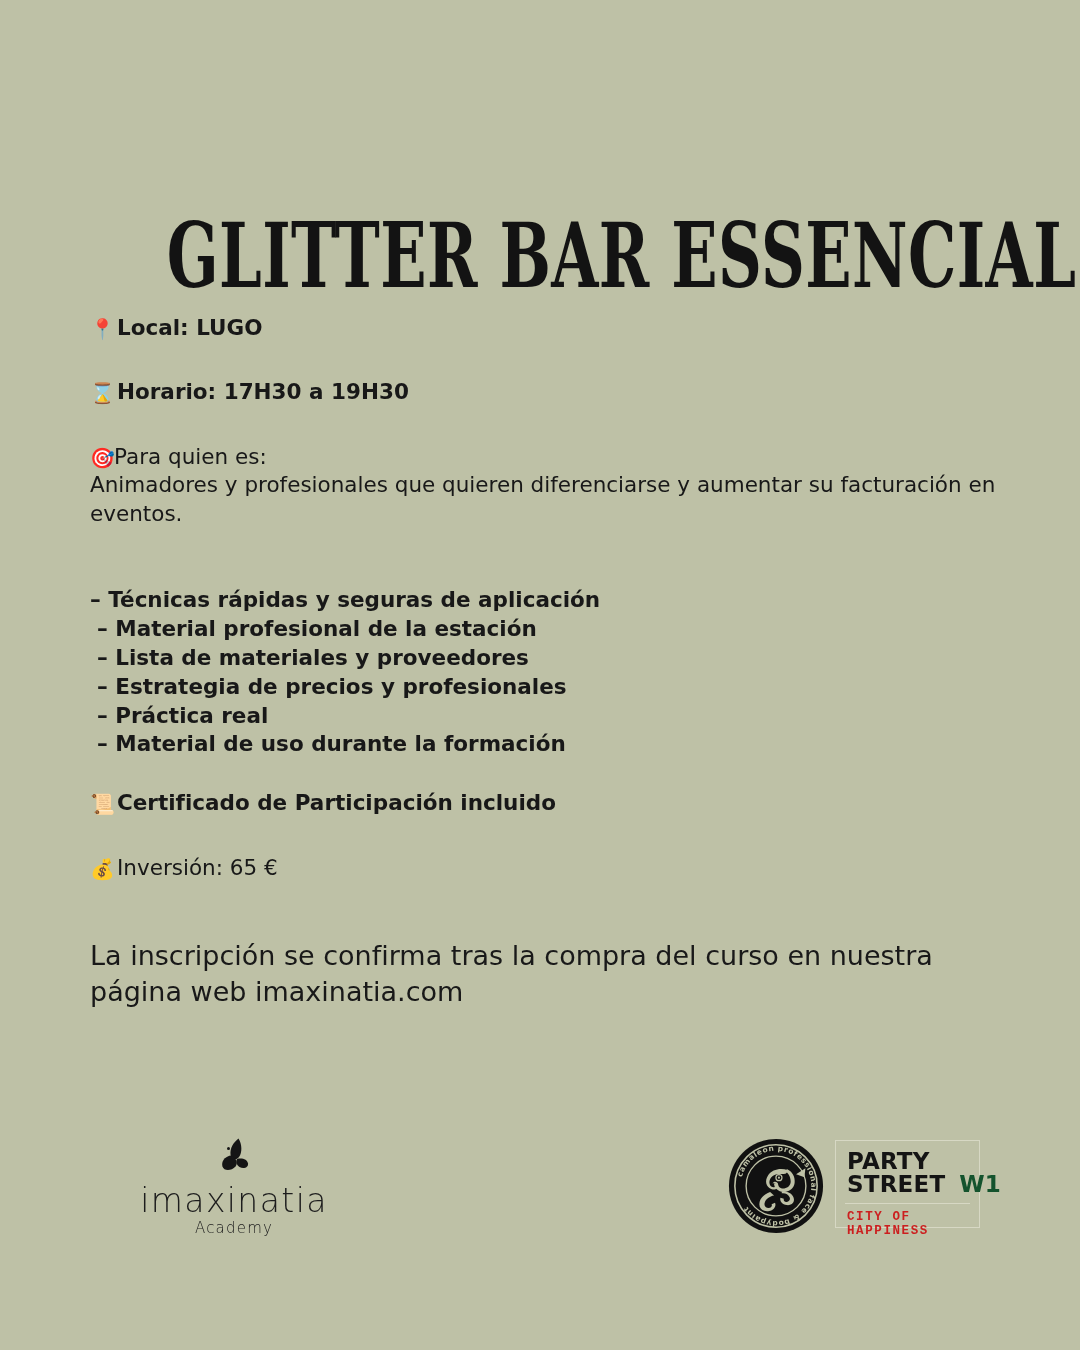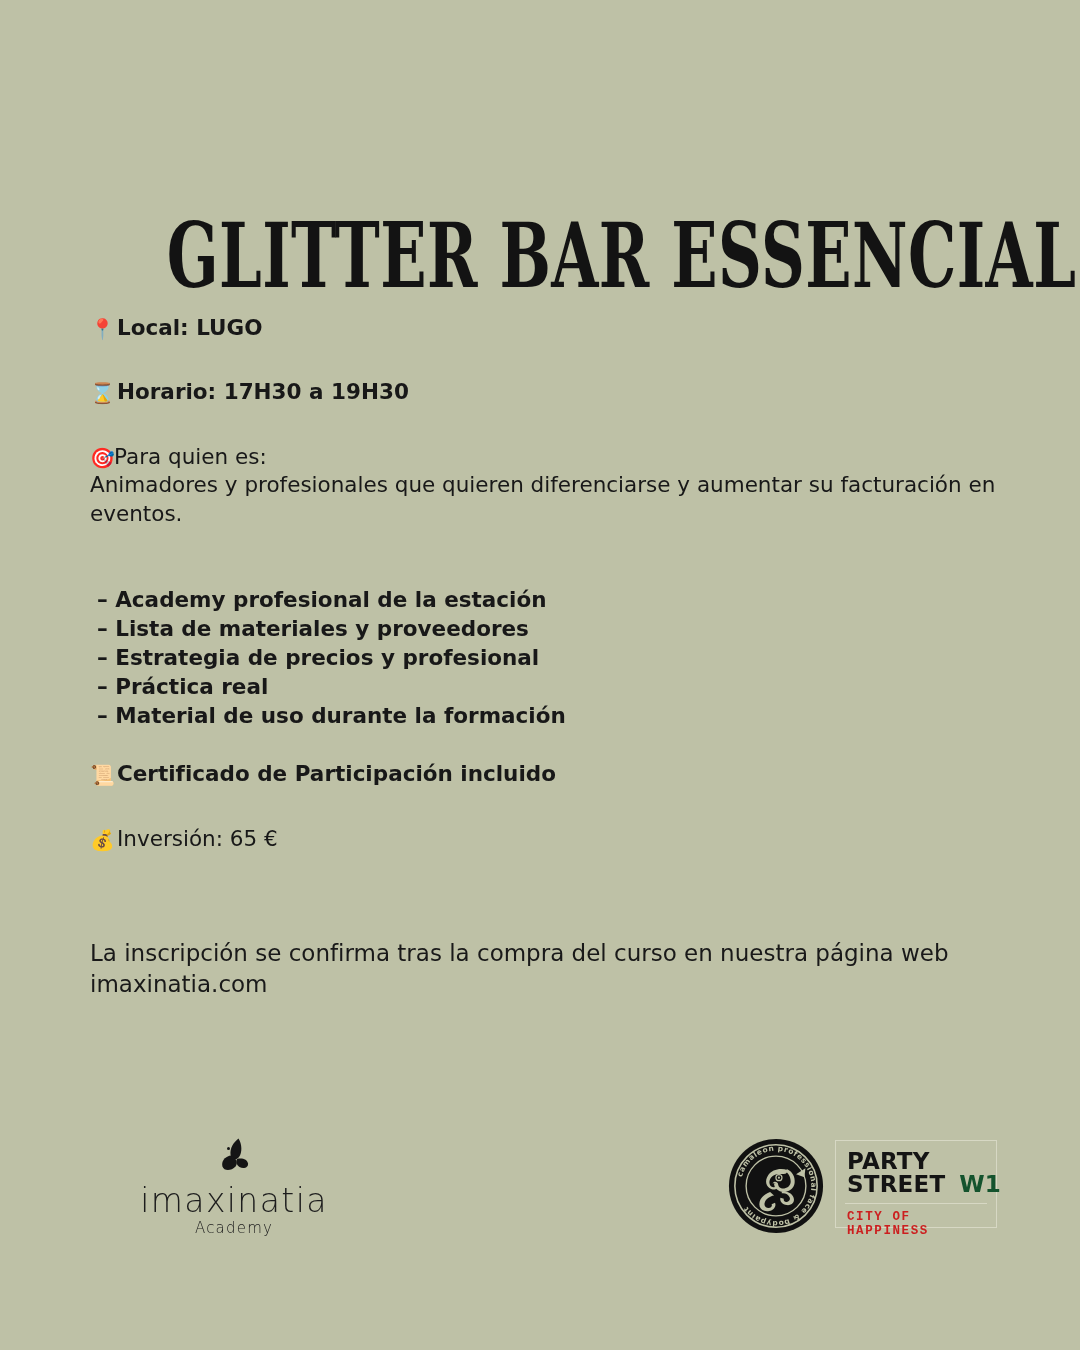--- a/index.html
+++ b/index.html
@@ -86,21 +86,21 @@
     white-space: nowrap;
   }
   .bullet.first  { padding-left: 0px; }
   .bullet.rest   { padding-left: 7px; }
 
   .tail-note {
     position: absolute;
     top: 938px;
     left: 90px;
     width: 920px;
-    font-size: 23px;
+    font-size: 27px;
     font-weight: 400;
     color: #191919;
     line-height: 1.35;
   }
 
   
   .footer {
     position: absolute;
     bottom: 92px;
     left: 0;
@@ -152,21 +152,21 @@
     position: absolute;
     left: 0;
     top: 3px;
     width: 98px;
     height: 98px;
   }
   .street-sign {
     position: absolute;
     left: 108px;
     top: 6px;
-    width: 162px;
+    width: 145px;
     height: 88px;
     border: 1.5px solid #d7d8c4;
     background: transparent;
     box-sizing: border-box;
     padding: 9px 0 12px 0;
   }
   .ss-line1, .ss-line2 {
     font-family: "DejaVu Sans", "Liberation Sans", sans-serif;
     font-weight: 700;
     font-size: 23px;
@@ -222,23 +222,24 @@
 
     <div class="line normal">
       <span class="emoji tight">🎯</span><span>Para quien es:</span>
     </div>
     <div class="line normal wrapme">Animadores y profesionales que quieren diferenciarse y aumentar su facturación en eventos.</div>
 
     <div class="gap-md"></div>
 
 
     <div class="bullets">
-      <div class="bullet rest">– Academy profesional de la estación</div>
+      <div class="bullet first">– Técnicas rápidas y seguras de aplicación</div>
+      <div class="bullet rest">– Material profesional de la estación</div>
       <div class="bullet rest">– Lista de materiales y proveedores</div>
-      <div class="bullet rest">– Estrategia de precios y profesional</div>
+      <div class="bullet rest">– Estrategia de precios y profesionales</div>
       <div class="bullet rest">– Práctica real</div>
       <div class="bullet rest">– Material de uso durante la formación</div>
     </div>
 
     <div class="gap-md"></div>
 
     <div class="line bold">
       <span class="emoji">📜</span><span>Certificado de Participación incluido</span>
     </div>
 

